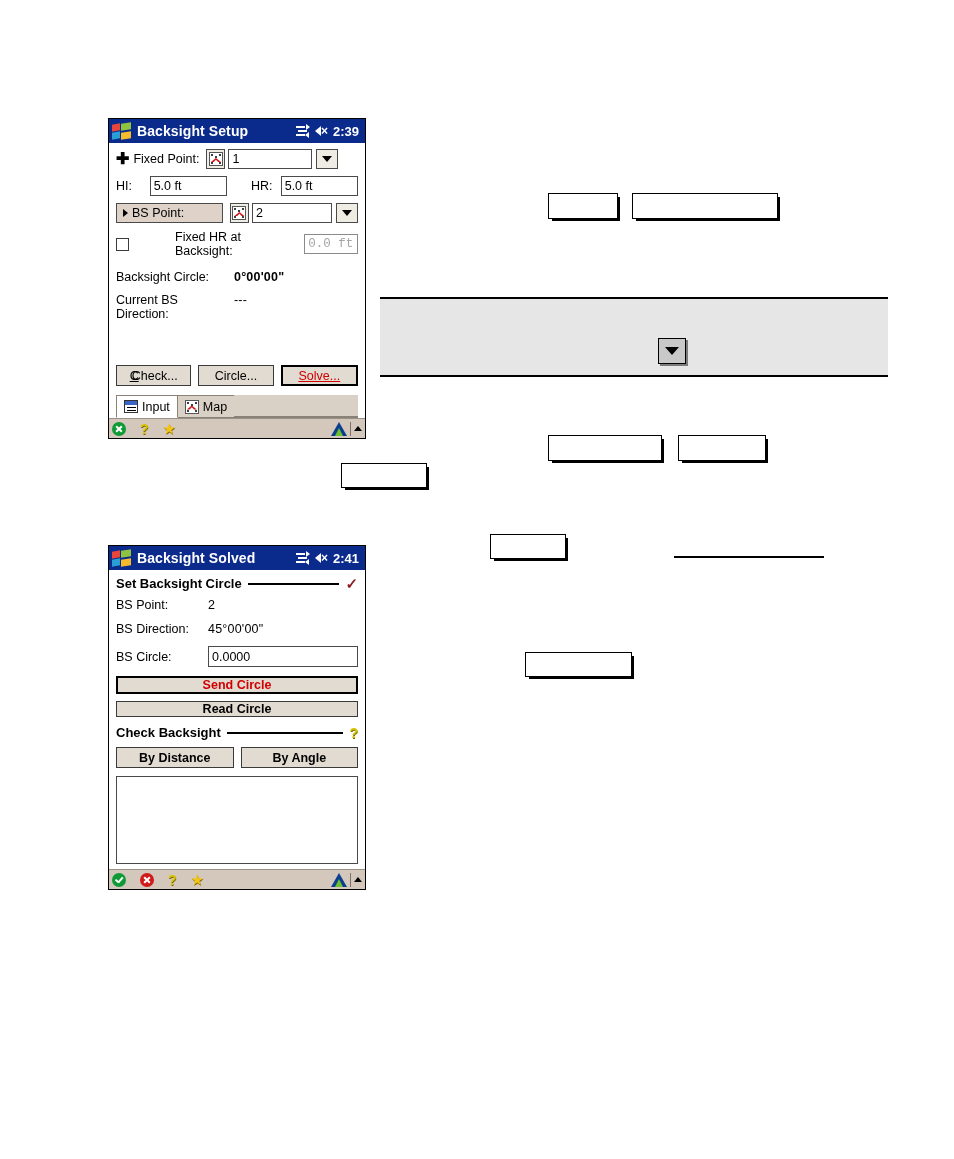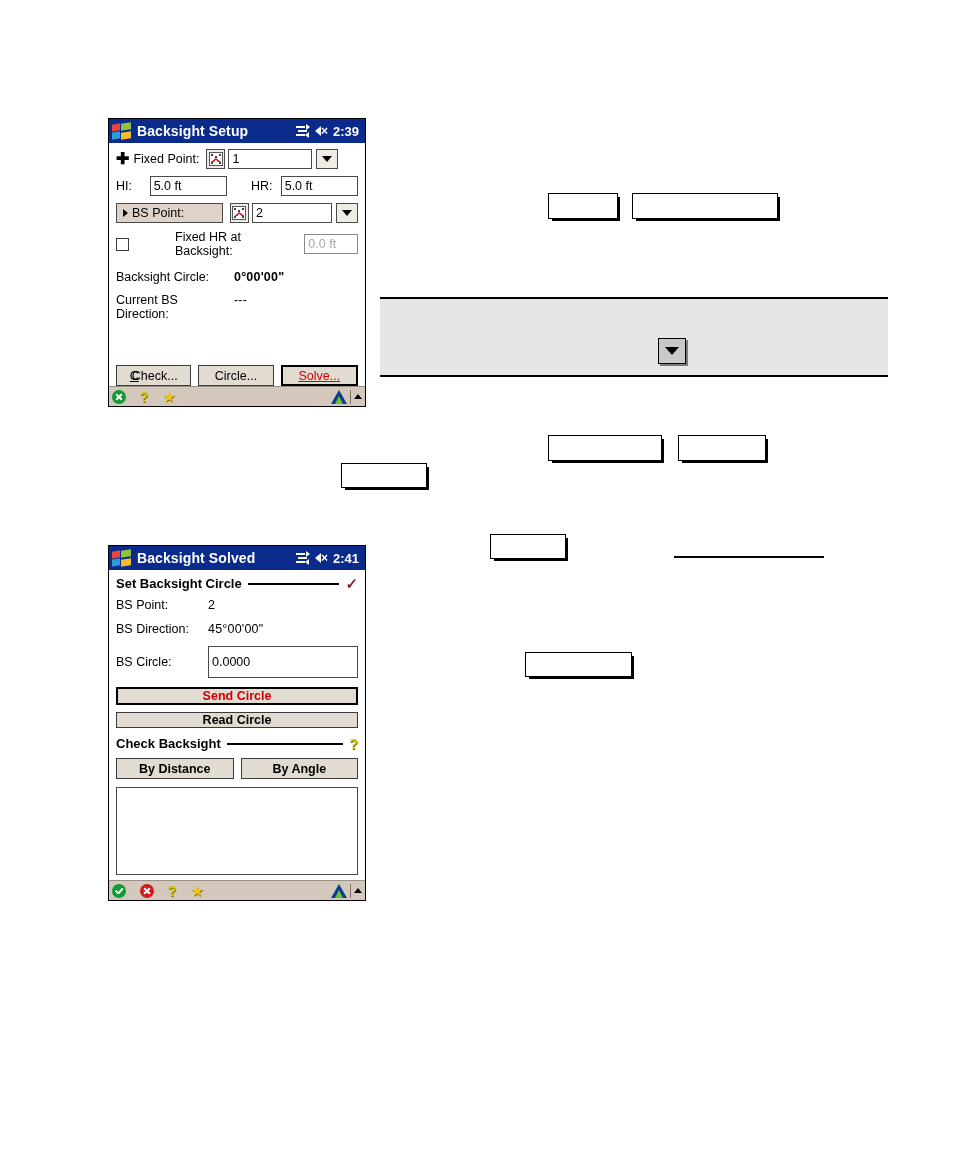--- a/index.html
+++ b/index.html
@@ -270,21 +270,21 @@
             <i></i>
           </span>
       </span>
       <span class="txtbox" style="width:84px;margin-left:3px;">2</span>
       <span class="ddbtn" style="margin-left:4px;"></span>
     </div>
 
     <div class="row" style="margin-bottom:12px;gap:41px;">
       <span class="chk"></span>
       <span class="lbl">Fixed HR at Backsight:</span>
-      <span class="txtbox dim" style="width:84px;margin-left:12px;">0.0 ft</span>
+      <span class="txtbox dim" style="width:84px;margin-left:12px;font-family:Liberation Mono, monospace;">0.0 ft</span>
     </div>
 
     <div class="infoline">
       <span class="k">Backsight Circle:</span>
       <span class="v">0°00'00"</span>
     </div>
     <div class="infoline" style="margin-bottom:0;">
       <span class="k">Current BS Direction:</span>
       <span class="v plain">---</span>
     </div>
@@ -297,20 +297,37 @@
           <span style="margin-left:-0.55em">Check...</span>
         </span>
       <span class="pbtn">
           <span>Circle...</span>
         </span>
       <span class="pbtn def">
           <span style="text-decoration:underline;text-decoration-skip-ink:none;">Solve...</span>
         </span>
     </div>
 
+    <div class="tabstrip">
+      <span class="tab active">
+        <span class="inputglyph"></span>
+        <span>Input</span>
+      </span>
+      <span class="tab">
+        <span class="mapglyph">
+            <i></i>
+            <i></i>
+            <i></i>
+            <i></i>
+            <i></i>
+          </span>
+        <span>Map</span>
+      </span>
+      <span class="tabfill"></span>
+    </div>
   </div>
 
   <div class="statusbar">
     <span class="circ red x" style="background:#0f9a36;"></span>
     <span class="qmark">?</span>
     <span class="starico">★</span>
     <span class="sb-right">
       <span class="triico"></span>
       <span class="sb-sep"></span>
       <span class="upcar"></span>
@@ -357,21 +374,21 @@
       <span class="v plain">2</span>
     </div>
 
     <div class="infoline" style="margin-bottom:10px;">
       <span class="k" style="width:92px;">BS Direction:</span>
       <span class="v plain">45°00'00"</span>
     </div>
 
     <div class="row" style="margin-bottom:9px;">
       <span class="lbl" style="width:92px;">BS Circle:</span>
-      <span class="txtbox" style="flex:1;height:32px;">0.0000</span>
+      <span class="txtbox" style="flex:1;height:21px;">0.0000</span>
     </div>
 
     <div class="btnrow" style="margin-bottom:8px;flex-direction:column;">
       <span class="pbtn def" style="font-weight:bold;">
           <span>Send Circle</span>
         </span>
       <span class="pbtn" style="font-weight:bold;">
           <span>Read Circle</span>
         </span>
     </div>

